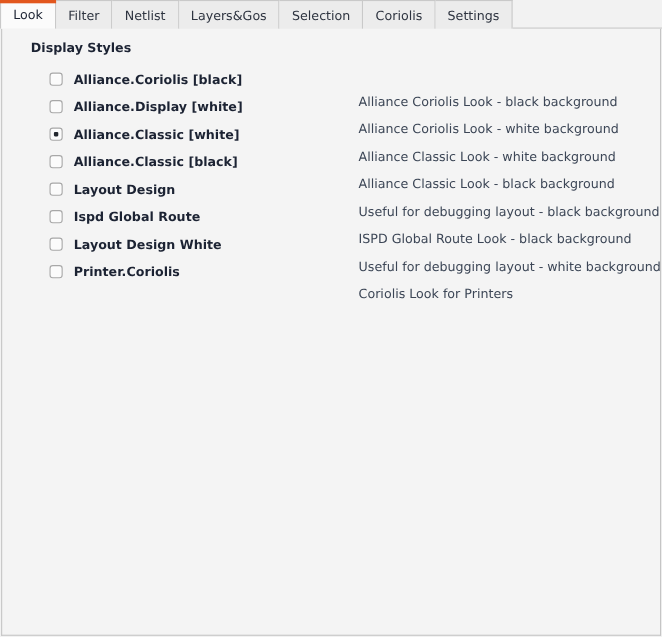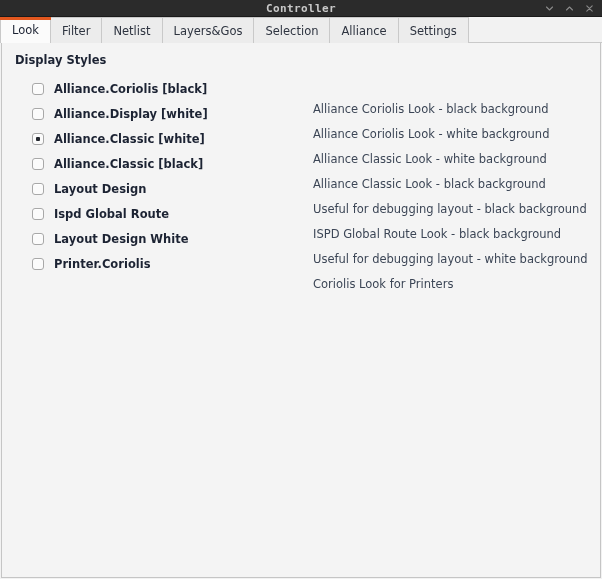--- a/index.html
+++ b/index.html
@@ -117,21 +117,21 @@
   }
 
   
   .panel {
     flex: 1;
     margin: 0 1px 1px 1px;
     background: #f4f4f4;
     border: 1px solid #c5c5c5;
     border-top: none;
     box-sizing: border-box;
-    padding: 10px 0 0 4px;
+    padding: 10px 0 0 17px;
     overflow: hidden;
   }
 
   .group-title {
     font-size: 11.5px;
     font-weight: bold;
     color: #1c2333;
     padding: 0 0 9px 9px;
     user-select: none;
   }
@@ -192,59 +192,39 @@
     user-select: none;
     margin-top: 40px;
   }
   .style-row { position: relative; }
 </style>
 </head>
 <body>
 
 <div class="window">
 
-  <div class="titlebar">
-    <div class="titlebar-title">Controller</div>
-    <div class="titlebar-controls">
-      <div class="win-btn">
-        <svg width="9" height="9" viewBox="0 0 9 9" aria-hidden="true">
-          <path d="M1.5 3 L4.5 6 L7.5 3" fill="none" stroke="currentColor" stroke-width="1.1" stroke-linecap="round" stroke-linejoin="round"></path>
-        </svg>
-      </div>
-      <div class="win-btn">
-        <svg width="9" height="9" viewBox="0 0 9 9" aria-hidden="true">
-          <path d="M1.5 6 L4.5 3 L7.5 6" fill="none" stroke="currentColor" stroke-width="1.1" stroke-linecap="round" stroke-linejoin="round"></path>
-        </svg>
-      </div>
-      <div class="win-btn">
-        <svg width="9" height="9" viewBox="0 0 9 9" aria-hidden="true">
-          <path d="M1.8 1.8 L7.2 7.2 M7.2 1.8 L1.8 7.2" fill="none" stroke="currentColor" stroke-width="1.1" stroke-linecap="round"></path>
-        </svg>
-      </div>
-    </div>
-  </div>
 
   <div class="tabbar">
     <div class="tab active">
       <span>Look</span>
     </div>
     <div class="tab">
       <span>Filter</span>
     </div>
     <div class="tab">
       <span>Netlist</span>
     </div>
     <div class="tab">
       <span>Layers&amp;Gos</span>
     </div>
     <div class="tab">
       <span>Selection</span>
     </div>
     <div class="tab">
-      <span>Alliance</span>
+      <span>Coriolis</span>
     </div>
     <div class="tab">
       <span>Settings</span>
     </div>
     <div class="tabbar-filler"></div>
   </div>
 
   <div class="panel">
 
     <div class="group-title">Display Styles</div>

